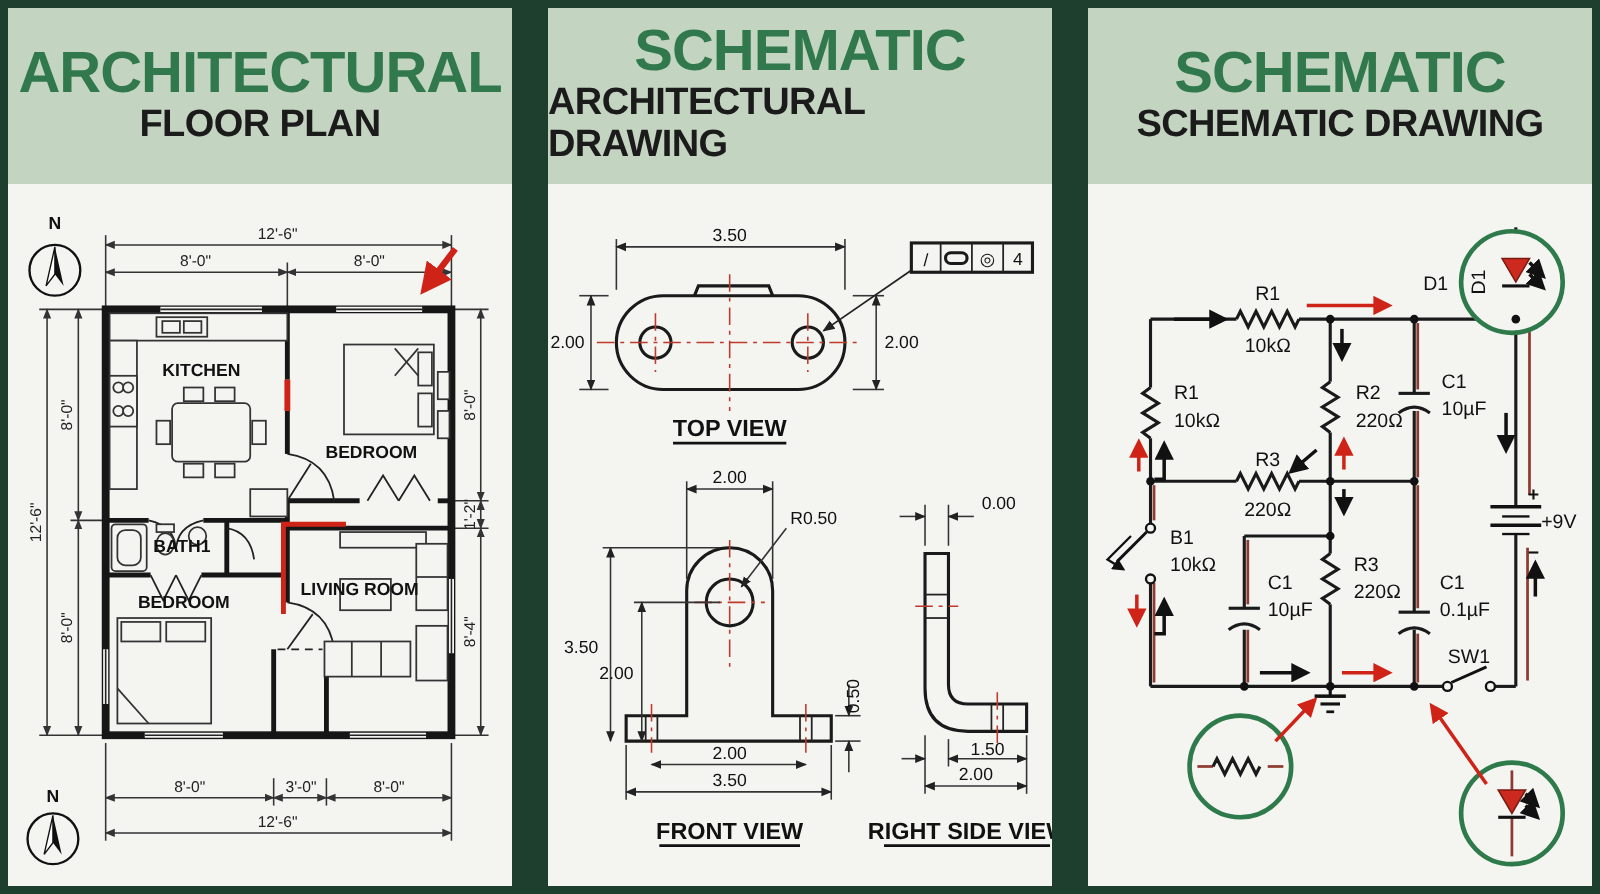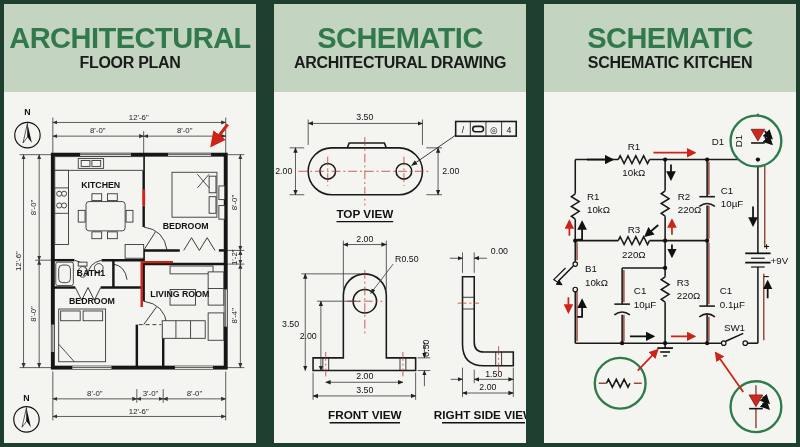--- a/index.html
+++ b/index.html
@@ -2,21 +2,21 @@
 <html><head>
 <meta charset="utf-8">
 <style>
   html,body{margin:0;padding:0;}
   body{width:800px;height:447px;font-family:"Liberation Sans",sans-serif;overflow:hidden;}
   .frame{width:800px;height:447px;background:#1e3e2e;box-sizing:border-box;padding:4px;display:flex;}
   .cols{display:flex;flex:1;gap:9px;}
   .panel{flex:1;display:flex;flex-direction:column;min-width:0;}
   .panel header{height:88px;background:#c3d4c0;display:flex;flex-direction:column;align-items:center;justify-content:center;gap:1px;}
   .panel h1{margin:0;font-size:29px;font-weight:bold;letter-spacing:-0.5px;color:#31794c;line-height:1;}
-  .panel h2{margin:0;font-size:16px;font-weight:bold;letter-spacing:-0.3px;color:#1b1b1b;line-height:1.1;}
+  .panel h2{margin:0;font-size:19px;font-weight:bold;letter-spacing:-0.3px;color:#1b1b1b;line-height:1.1;}
   .drawing{flex:1;background:#f4f4f1;}
   .drawing svg{display:block;width:100%;height:100%;}
   .divider{width:0;}
   
   text{font-family:"Liberation Sans",sans-serif;}
   .dim{font-size:8px;fill:#222;}
   .dims line,.dims path{stroke:#333;stroke-width:0.8;fill:none;}
   .ext{stroke:#555;stroke-width:0.5;}
   .room{font-size:9px;font-weight:bold;fill:#111;}
   .wall{stroke:#161616;fill:none;}
@@ -364,21 +364,21 @@
         </g>
       </svg>
     </div>
   </section>
 
   <div class="divider"></div>
 
   <section class="panel">
     <header>
       <h1>SCHEMATIC</h1>
-      <h2>SCHEMATIC KITCHEN</h2>
+      <h2>SCHEMATIC DRAWING</h2>
     </header>
     <div class="drawing">
       <svg viewBox="0 0 258 351" preserveAspectRatio="xMidYMid meet">
         <defs>
           <marker id="eb" viewBox="0 0 10 10" refX="8" refY="5" markerWidth="5.5" markerHeight="5.5" orient="auto-start-reverse">
             <path d="M0,0L10,5L0,10z" fill="#111"></path>
           </marker>
           <marker id="er" viewBox="0 0 10 10" refX="8" refY="5" markerWidth="5.5" markerHeight="5.5" orient="auto-start-reverse">
             <path d="M0,0L10,5L0,10z" fill="#cf2318"></path>
           </marker>

